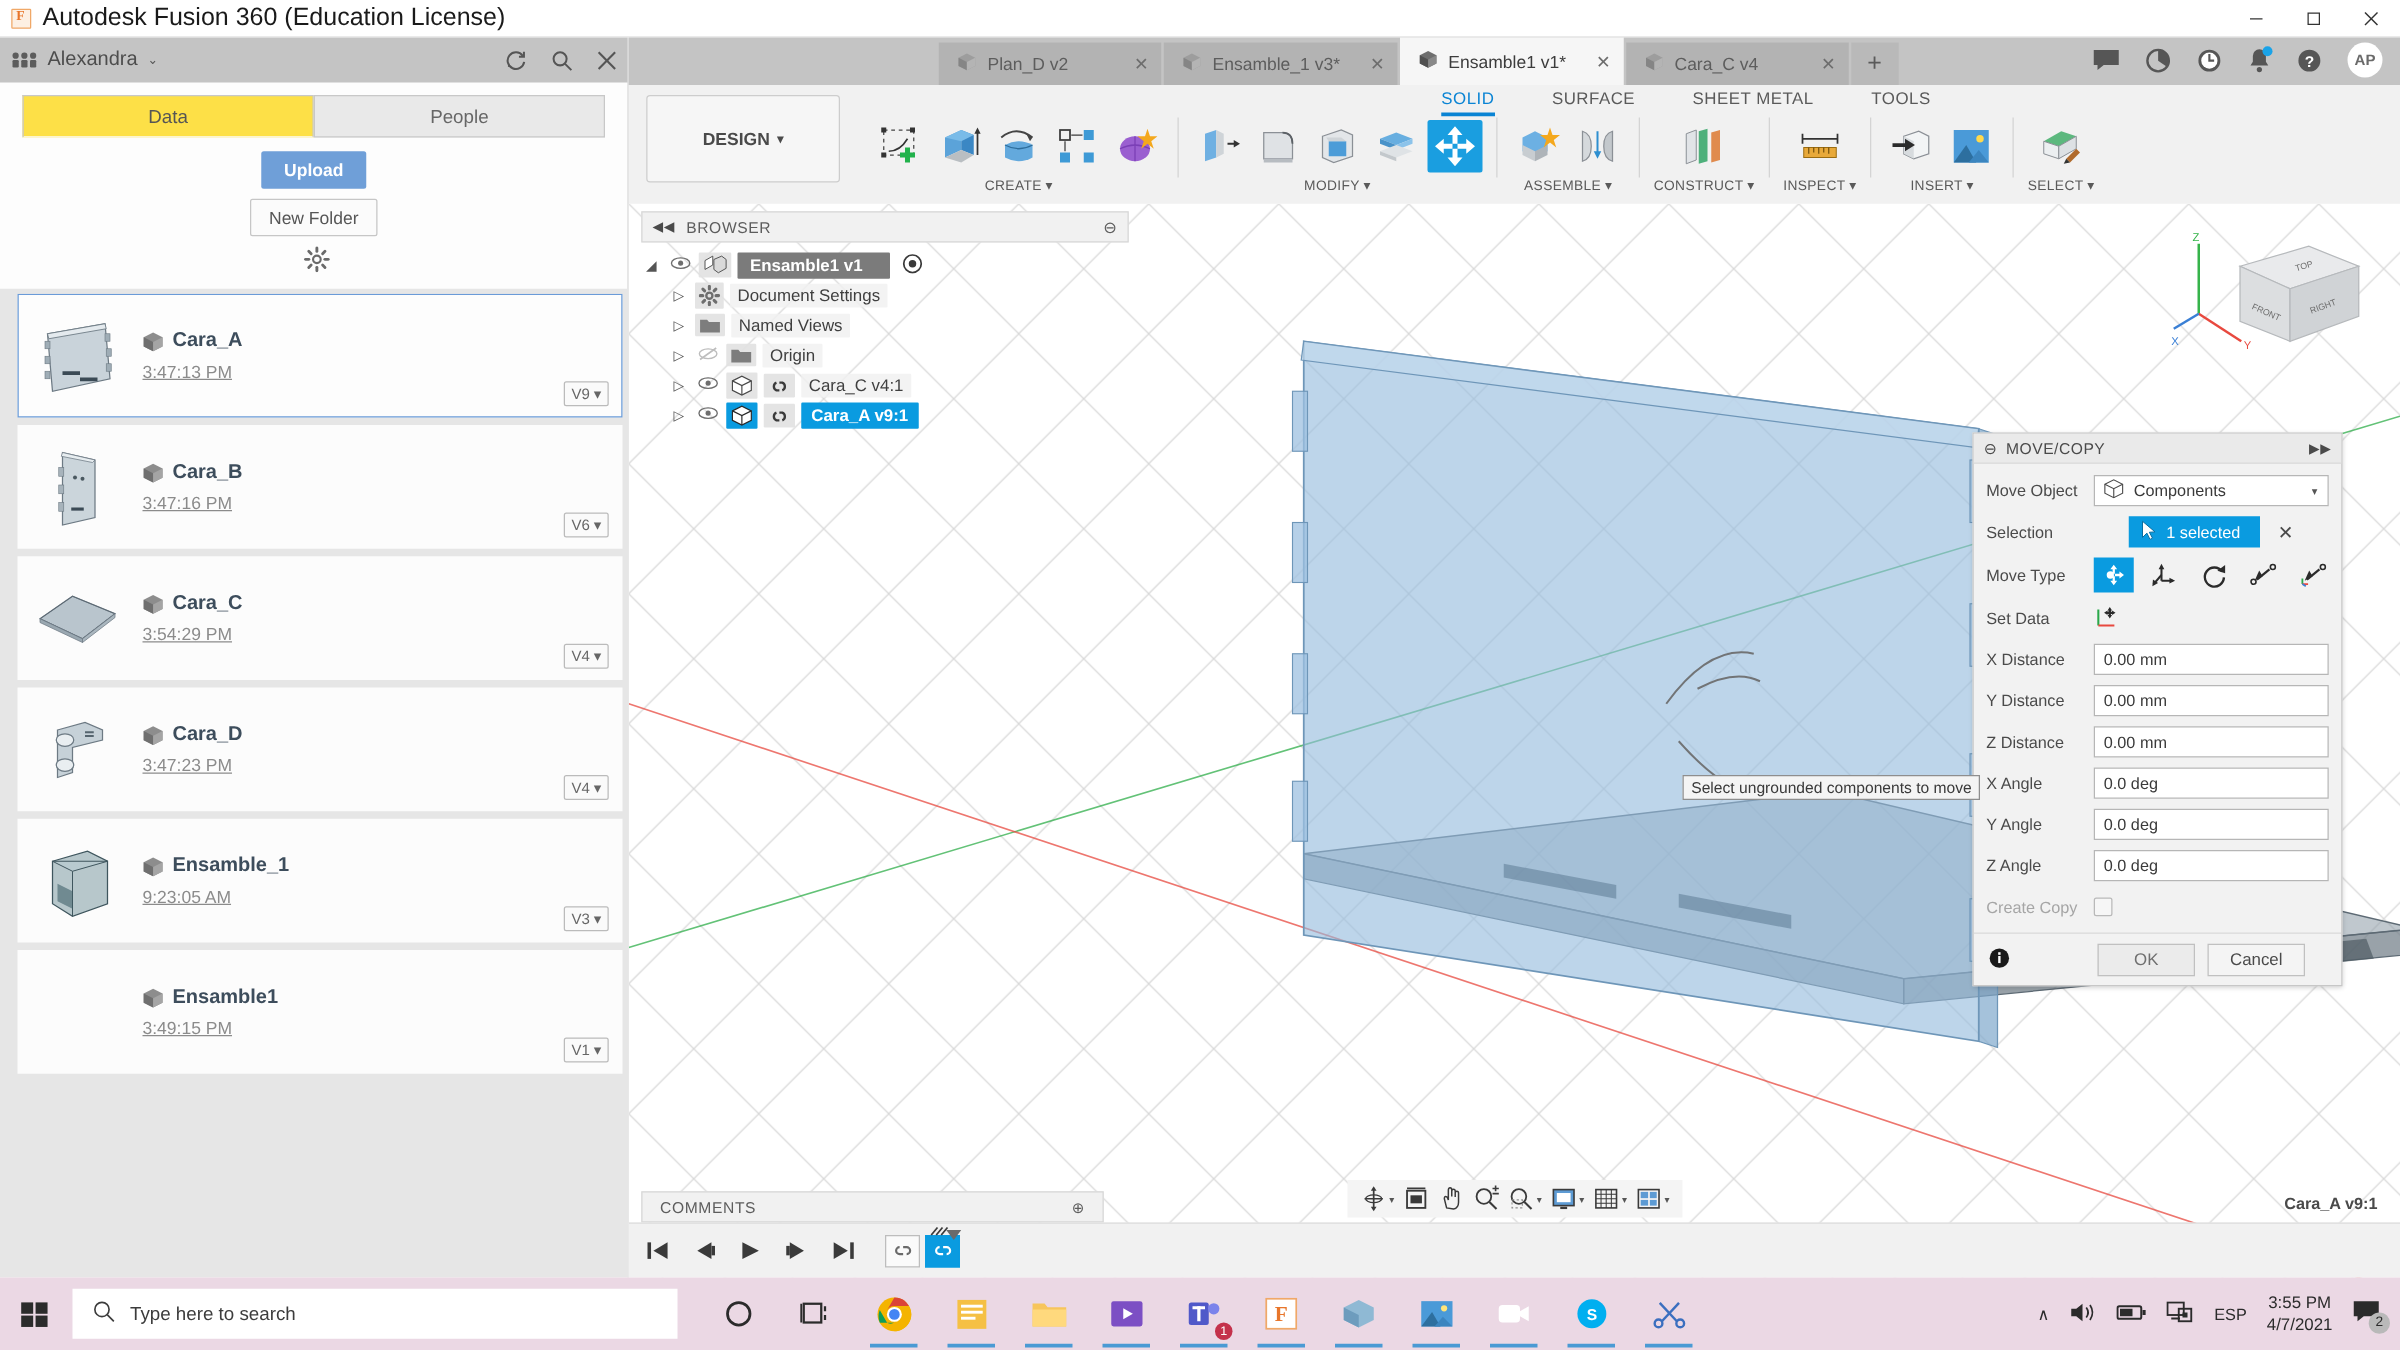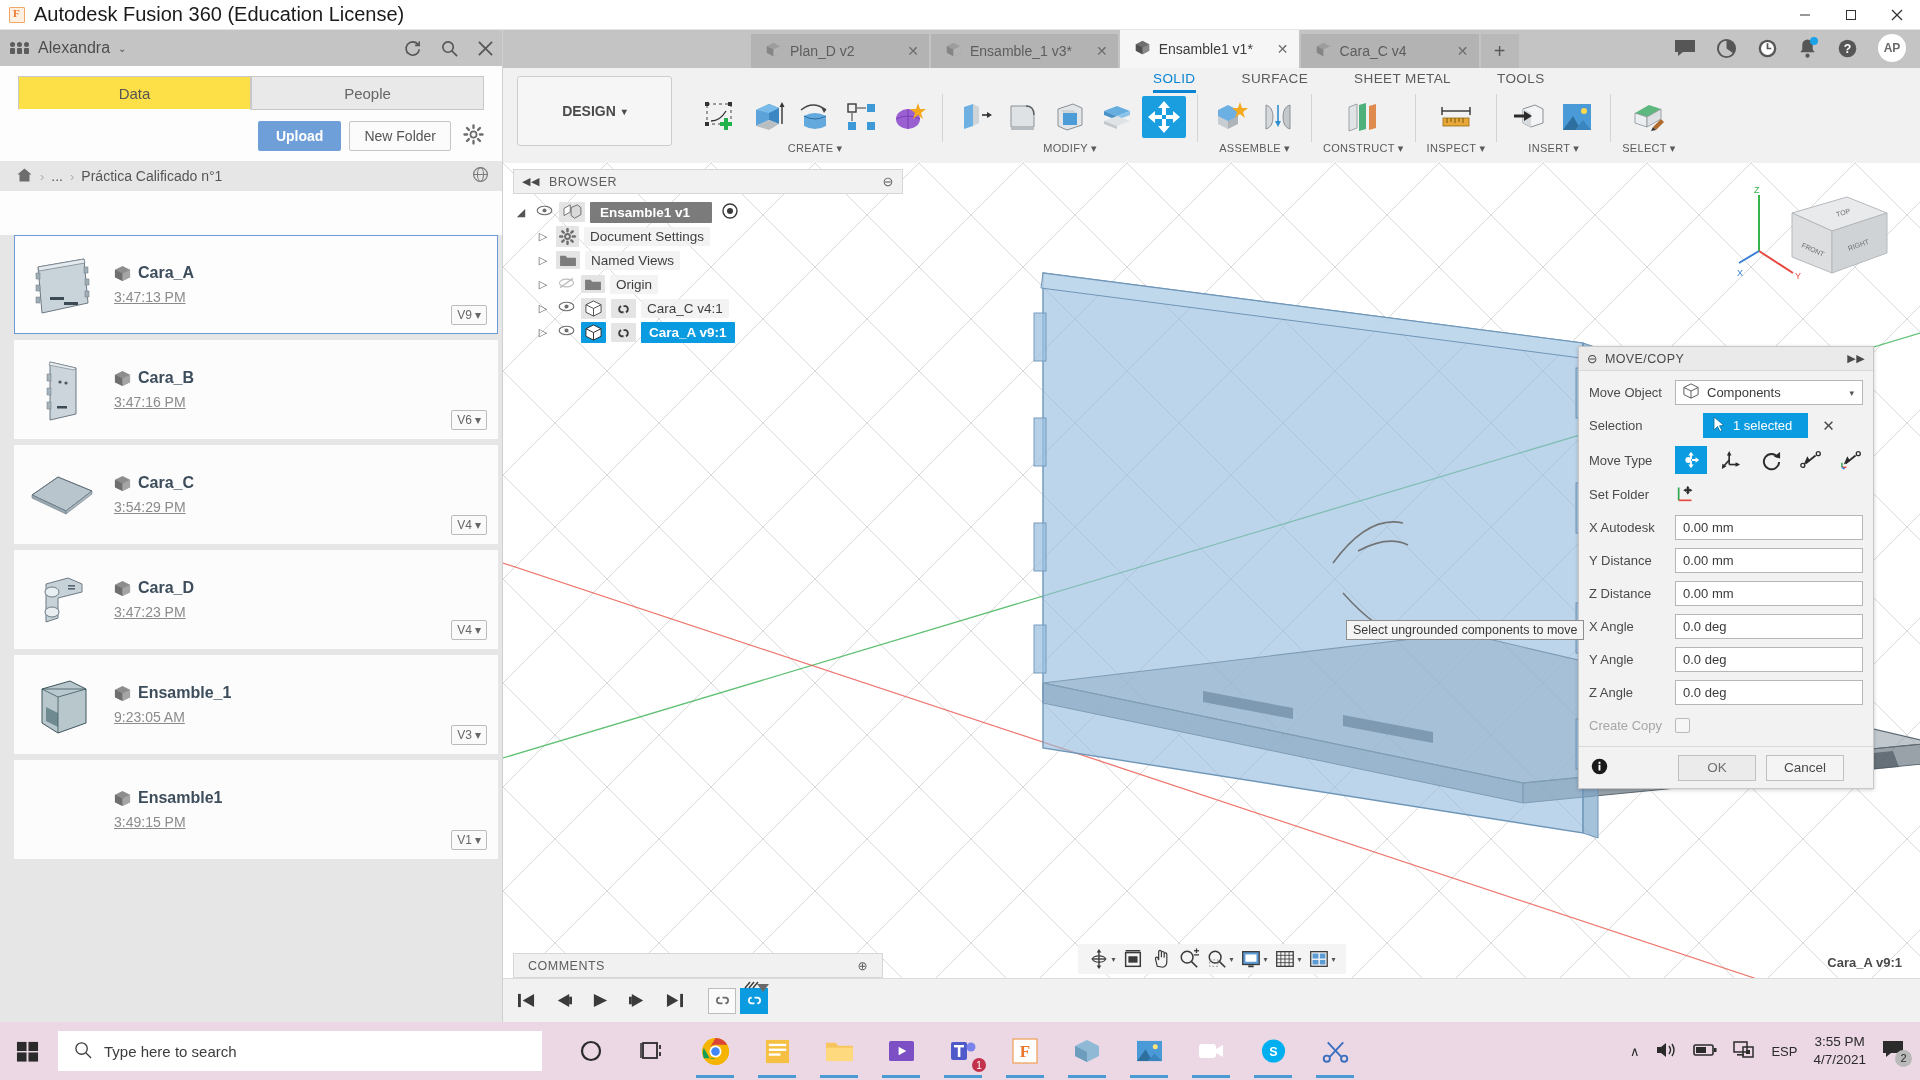--- a/index.html
+++ b/index.html
@@ -61,21 +61,21 @@
   .dp-header-actions { position:absolute; right:8px; display:flex; gap:18px; align-items:center; }
   .ico-btn { cursor:pointer; color:#555; display:flex; align-items:center; justify-content:center; }
 
   .dp-tabs { display:flex; padding:10px 18px 0 18px; }
   .dp-tab {
     flex:1; height:34px; display:flex; align-items:center; justify-content:center;
     border:1px solid #c8c8c8; font-size:15px; color:#666; background:#e9e9e9; cursor:pointer;
   }
   .dp-tab.active { background:#fde047; border-bottom-color:#fcfcfc; color:#555; }
 
-  .dp-actions { display:flex; justify-content:flex-end; gap:8px; padding:11px 18px 10px 18px; align-items:center; }
+  .dp-actions { display:flex; justify-content:flex-end; gap:8px; padding:11px 18px 10px 18px; align-items:center;flex-direction:column; }
   .btn-upload {
     background:#6f9fd8; color:#fff; border:none; height:30px; padding:0 18px;
     font-size:14px; font-weight:bold; cursor:pointer; border-radius:2px;
     font-family:"Liberation Sans", sans-serif;
   }
   .btn-newfolder {
     background:#fbfbfb; color:#555; border:1px solid #c6c6c6; height:30px; padding:0 14px;
     font-size:14px; cursor:pointer; border-radius:2px;
     font-family:"Liberation Sans", sans-serif;
   }
@@ -1169,37 +1169,37 @@
                       <line x1="2" y1="19" x2="2" y2="14" stroke="#2aa84a"></line>
                       <line x1="2" y1="19" x2="7" y2="19" stroke="#e8493f"></line>
                       <line x1="2" y1="19" x2="5" y2="21" stroke="#3a7fd5"></line>
                     </g>
                   </svg>
               </div>
             </div>
           </div>
 
           <div class="mc-row">
-            <div class="mc-lbl">Set Folder</div>
+            <div class="mc-lbl">Set Data</div>
             <div>
               <svg width="22" height="22" viewBox="0 0 24 24">
                   <line x1="4" y1="20" x2="4" y2="6" stroke="#2aa84a" stroke-width="1.8"></line>
                   <line x1="4" y1="20" x2="18" y2="20" stroke="#e8493f" stroke-width="1.8"></line>
                   <g fill="#2b2b2b">
                     <polygon points="14,4 16,7 15,7 15,10 13,10 13,7 12,7"></polygon>
                     <polygon points="14,14 12,11 13,11 13,8 15,8 15,11 16,11"></polygon>
                     <polygon points="9,9 12,7 12,8 15,8 15,10 12,10 12,11"></polygon>
                     <polygon points="19,9 16,11 16,10 13,10 13,8 16,8 16,7"></polygon>
                   </g>
                 </svg>
             </div>
           </div>
 
           <div class="mc-row">
-            <div class="mc-lbl">X Autodesk</div>
+            <div class="mc-lbl">X Distance</div>
             <div class="mc-input">0.00 mm</div>
           </div>
           <div class="mc-row">
             <div class="mc-lbl">Y Distance</div>
             <div class="mc-input">0.00 mm</div>
           </div>
           <div class="mc-row">
             <div class="mc-lbl">Z Distance</div>
             <div class="mc-input">0.00 mm</div>
           </div>

